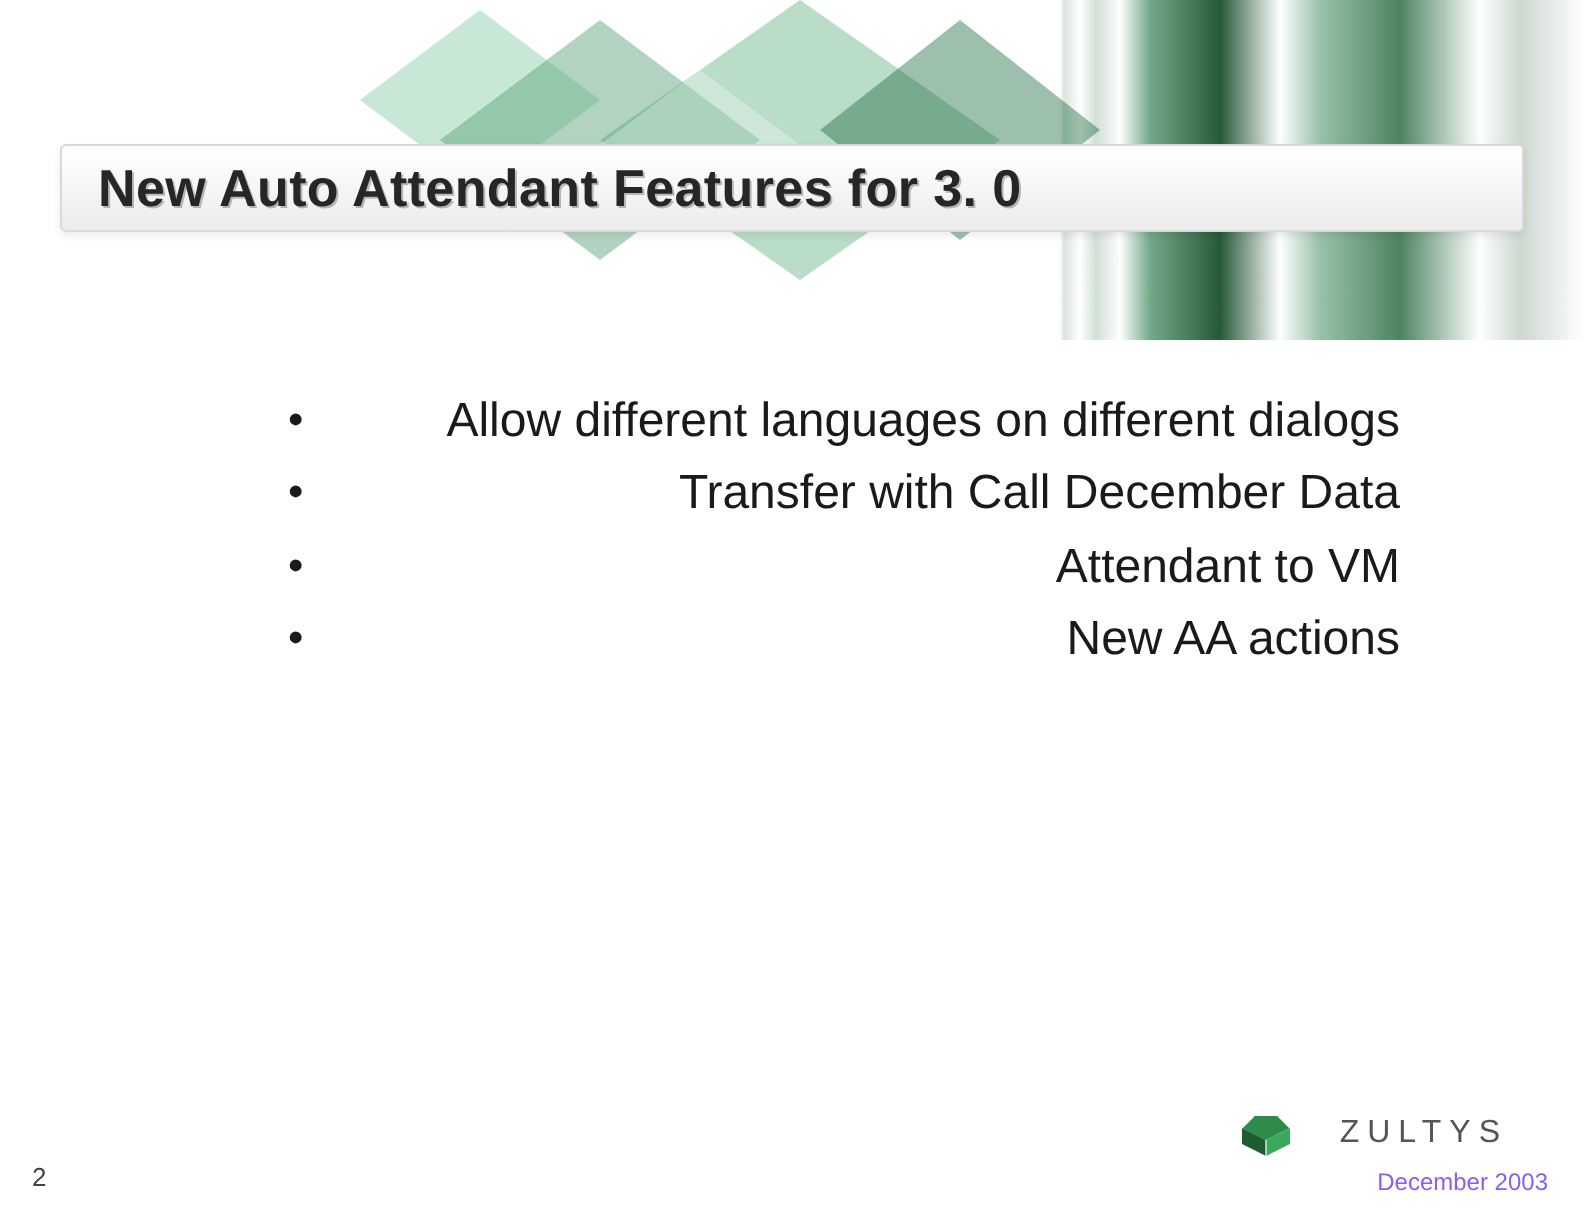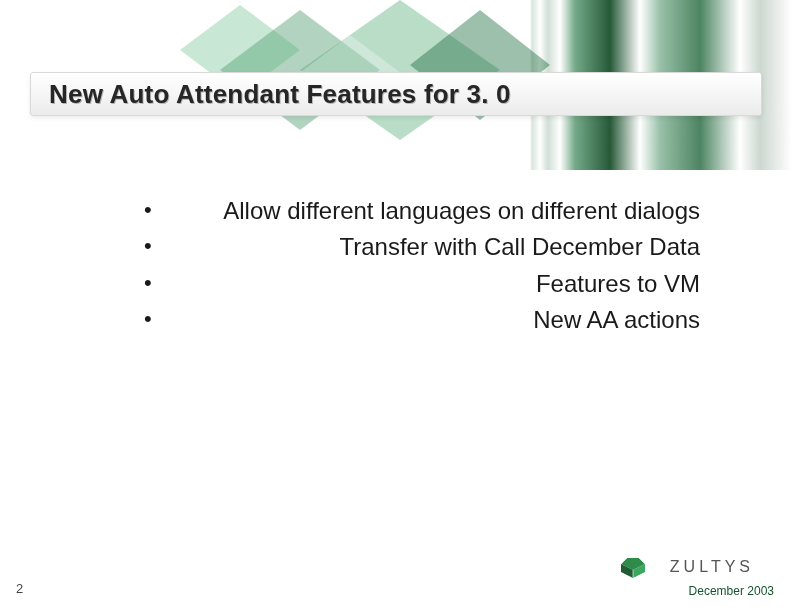--- a/index.html
+++ b/index.html
@@ -122,21 +122,21 @@
     bottom: 16px;
     font-size: 13px;
     color: #444;
   }
 
   .footer-date {
     position: absolute;
     right: 18px;
     bottom: 14px;
     font-size: 12px;
-    color: #14532d;
+    color: #8b5cf6;
   }
 
   .logo {
     position: absolute;
     right: 38px;
     bottom: 34px;
     display: flex;
     align-items: center;
     gap: 24px;
   }
@@ -171,21 +171,21 @@
 </div>
 
 <div class="title-bar">
   <span class="title-text">New Auto Attendant Features for 3. 0</span>
 </div>
 
 <div class="bullets">
   <ul>
     <li>Allow different languages on different dialogs</li>
     <li>Transfer with Call December Data</li>
-    <li>Features to VM</li>
+    <li>Attendant to VM</li>
     <li>New AA actions</li>
   </ul>
 </div>
 
 <div class="page-number">2</div>
 
 <div class="logo">
   <span class="logo-mark">
     <svg viewBox="0 0 26 22">
       <polygon points="7,2 19,2 25,8 13,14 1,8" fill="#2e8b4b"></polygon>

